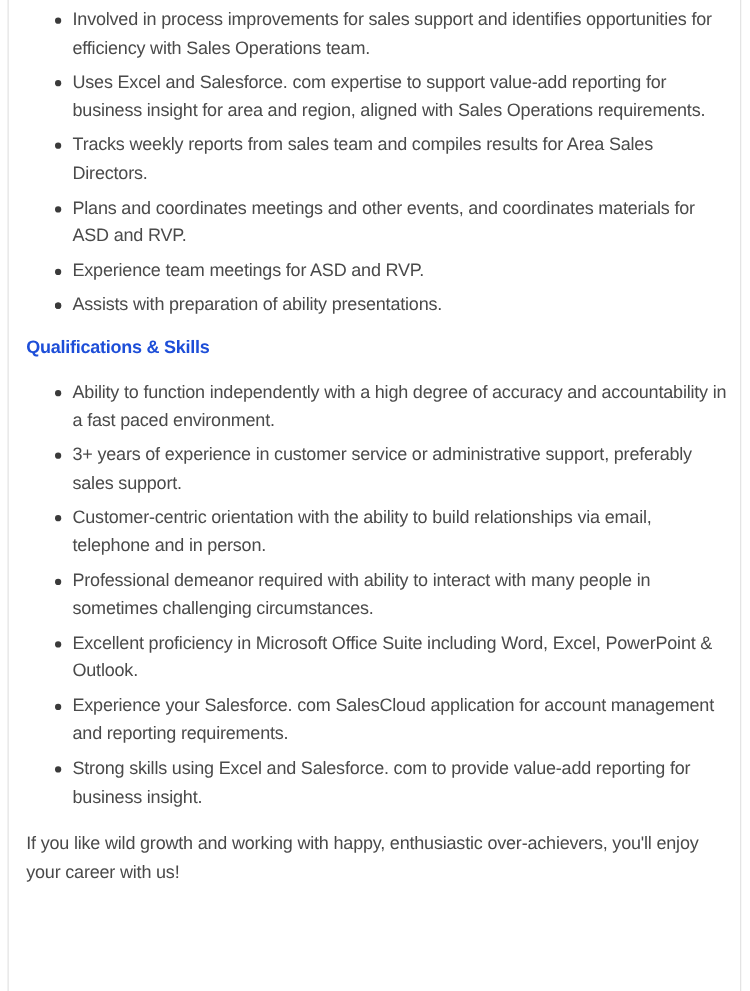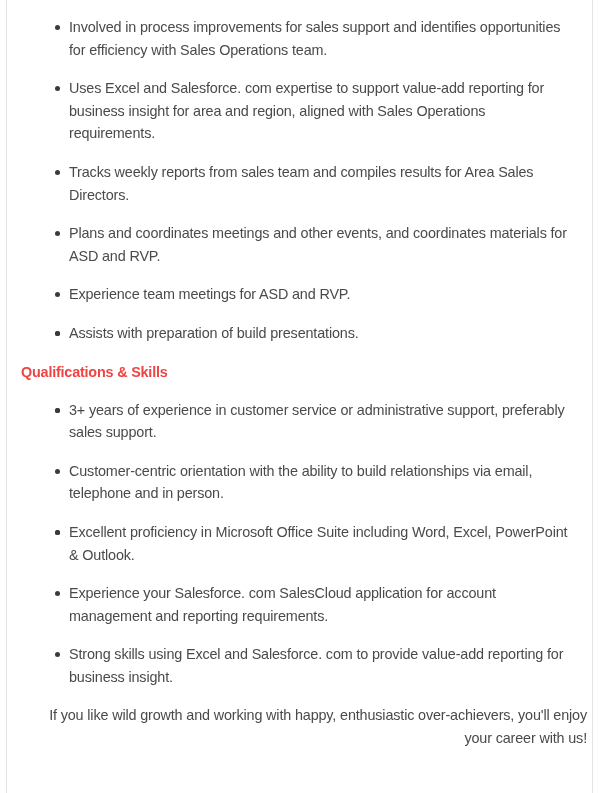--- a/index.html
+++ b/index.html
@@ -35,72 +35,71 @@
       line-height: 22.6px;
       letter-spacing: -0.15px;
     }
     ul.bullets {
       list-style: none;
       margin: 0;
       padding: 0 0 0 32px;
     }
     ul.bullets li {
       position: relative;
-      margin: 16px;
+      margin: 5px;
       padding: 0;
     }
     ul.bullets li .dot {
       position: absolute;
       left: -14px;
       top: 9px;
       width: 5px;
       height: 5px;
       border-radius: 50%;
       background: #3a3a3a;
     }
     .section-heading {
       margin: 11px 0 0 0;
-      color: #ef4444;
+      color: #1d4ed8;
       font-weight: bold;
       font-size: 14.4px;
       line-height: 22px;
       letter-spacing: -0.2px;
     }
     .list-qual {
       margin-top: 14px !important;
     }
     .closing {
       margin: 15px 0 0 0;
       padding: 0;
-      text-align: right;
     }
   </style>
 </head>
 <body>
 
 <div class="card">
   <div class="content">
 
     <ul class="bullets">
       <li><span class="dot"></span><span>Involved in process improvements for sales support and identifies opportunities for efficiency with Sales Operations team.</span></li>
       <li><span class="dot"></span><span>Uses Excel and Salesforce. com expertise to support value-add reporting for business insight for area and region, aligned with Sales Operations requirements.</span></li>
       <li><span class="dot"></span><span>Tracks weekly reports from sales team and compiles results for Area Sales Directors.</span></li>
       <li><span class="dot"></span><span>Plans and coordinates meetings and other events, and coordinates materials for ASD and RVP.</span></li>
       <li><span class="dot"></span><span>Experience team meetings for ASD and RVP.</span></li>
       <li><span class="dot"></span></li>
-      <li><span class="dot"></span><span>Assists with preparation of build presentations.</span></li>
+      <li><span class="dot"></span><span>Assists with preparation of ability presentations.</span></li>
     </ul>
 
     <h3 class="section-heading">Qualifications &amp; Skills</h3>
 
     <ul class="bullets list-qual">
-      <li><span class="dot"></span></li>
+      <li><span class="dot"></span><span>Ability to function independently with a high degree of accuracy and accountability in a fast paced environment.</span></li>
       <li><span class="dot"></span><span>3+ years of experience in customer service or administrative support, preferably sales support.</span></li>
       <li><span class="dot"></span><span>Customer-centric orientation with the ability to build relationships via email, telephone and in person.</span></li>
-      <li><span class="dot"></span></li>
+      <li><span class="dot"></span><span>Professional demeanor required with ability to interact with many people in sometimes challenging circumstances.</span></li>
       <li><span class="dot"></span><span>Excellent proficiency in Microsoft Office Suite including Word, Excel, PowerPoint &amp; Outlook.</span></li>
       <li><span class="dot"></span><span>Experience your Salesforce. com SalesCloud application for account management and reporting requirements.</span></li>
       <li><span class="dot"></span><span>Strong skills using Excel and Salesforce. com to provide value-add reporting for business insight.</span></li>
     </ul>
 
     <p class="closing">If you like wild growth and working with happy, enthusiastic over-achievers, you'll enjoy your career with us!</p>
 
   </div>
 </div>
 

